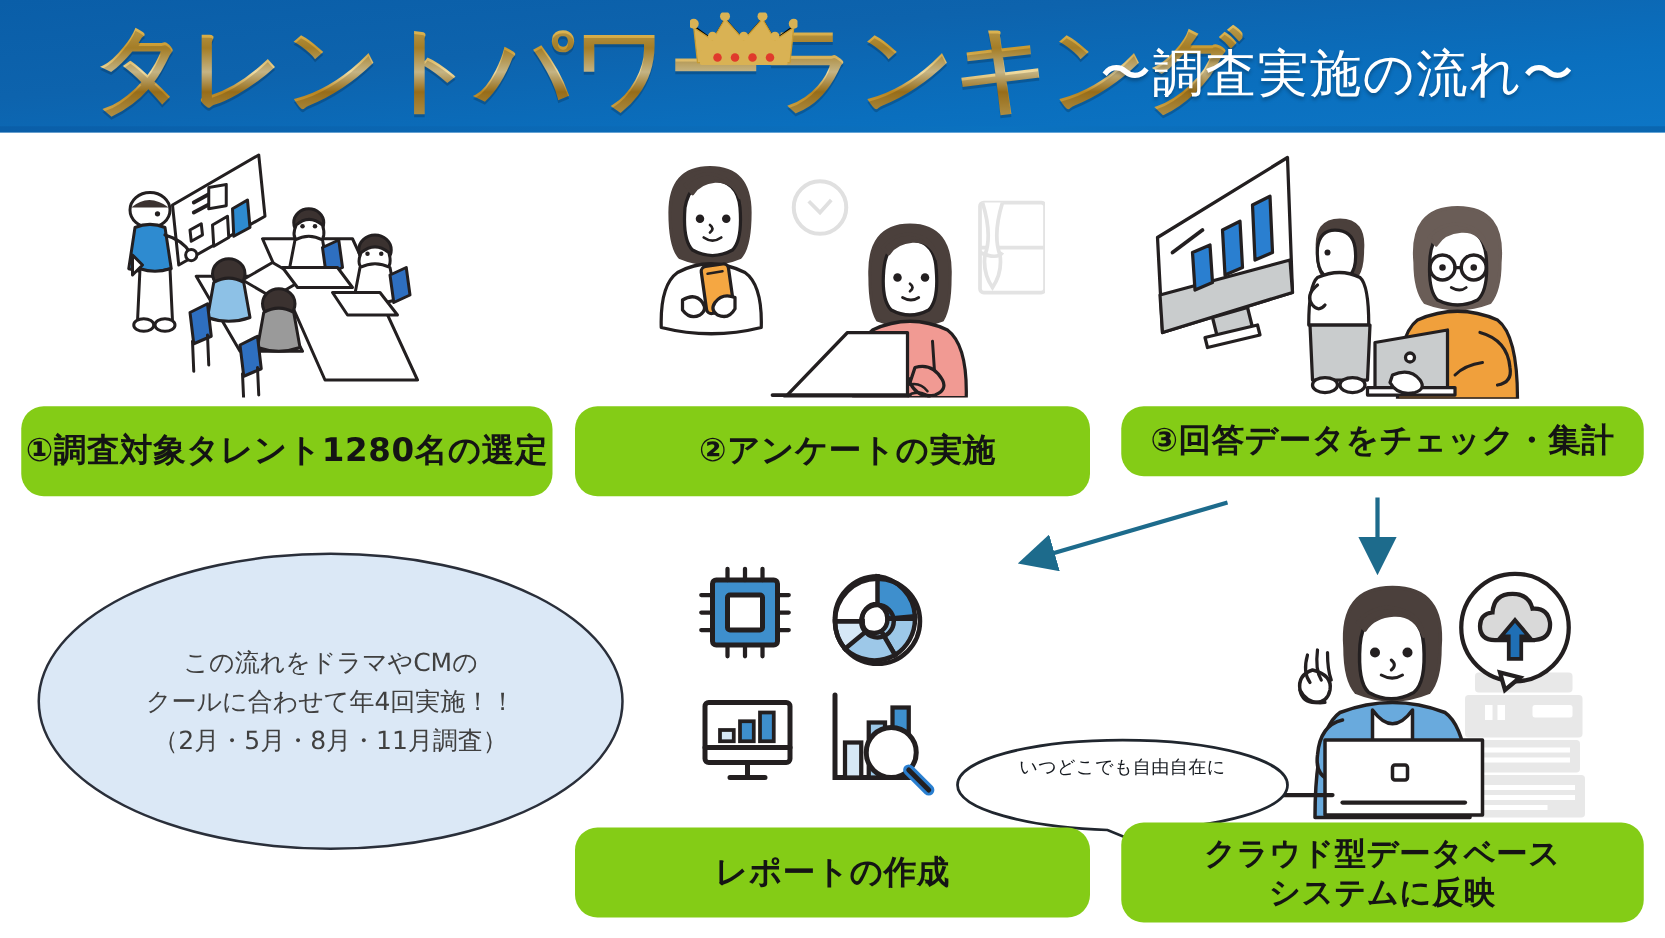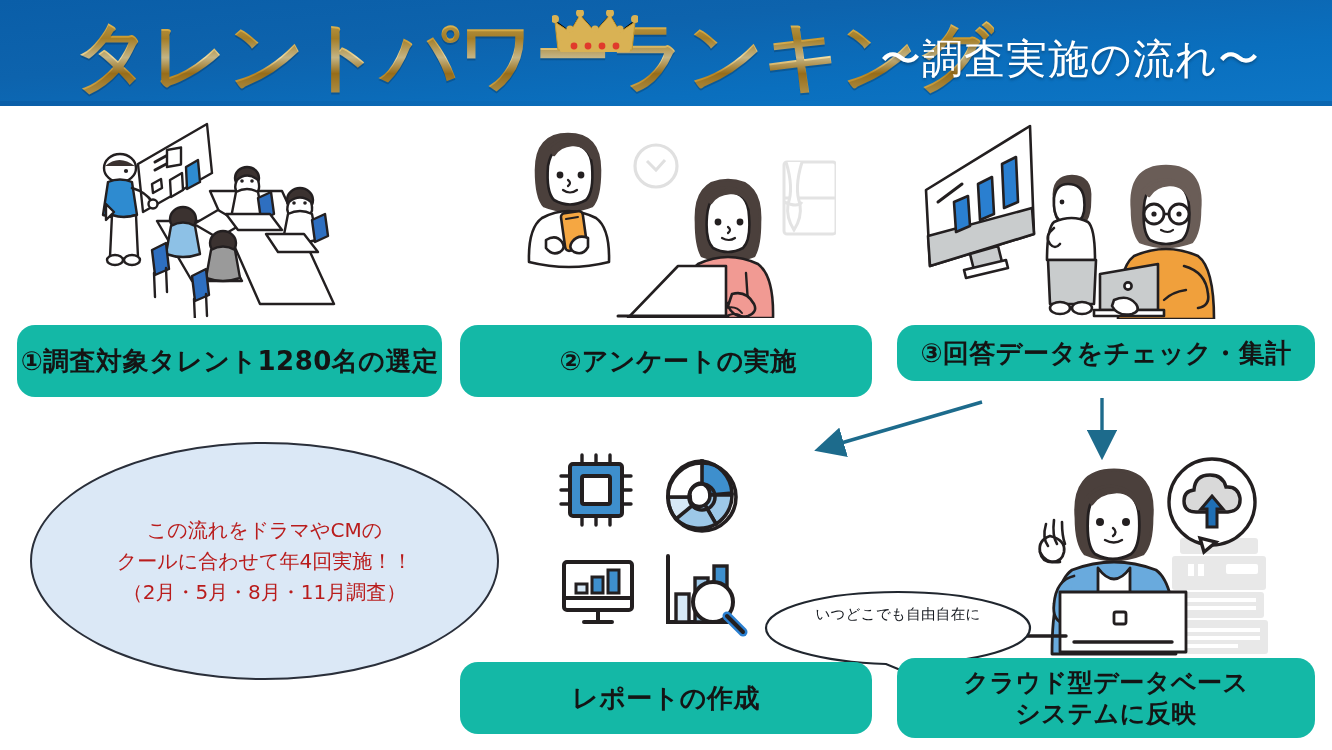--- a/index.html
+++ b/index.html
@@ -39,21 +39,21 @@
   .sub-title{
     position:absolute;left:880px;top:32px;
     color:#ffffff;font-size:41px;font-weight:400;letter-spacing:1px;
     font-family:"DejaVu Sans","Liberation Sans",sans-serif;
     text-shadow:0 2px 3px rgba(0,0,0,.28);
     white-space:nowrap;
   }
 
   
   .chip{
-    position:absolute;border-radius:18px;background:#14b8a6;
+    position:absolute;border-radius:18px;background:#84cc16;
     display:flex;align-items:center;justify-content:center;
     text-align:center;color:#141414;
     font-family:"DejaVu Sans","Liberation Sans",sans-serif;
     font-weight:700;line-height:1.25;
     box-sizing:border-box;
   }
   #chip1{left:17px;  top:325px;width:425px;height:72px;font-size:26px;letter-spacing:.5px;}
   #chip2{left:460px; top:325px;width:412px;height:72px;font-size:26px;letter-spacing:.5px;padding-left:24px;}
   #chip3{left:897px; top:325px;width:418px;height:56px;font-size:26px;letter-spacing:.5px;}
   #chip4{left:460px; top:662px;width:412px;height:72px;font-size:26px;letter-spacing:.5px;}
@@ -61,21 +61,21 @@
   #chip5 .two-line{display:block;}
 
   
   #ellipse{
     position:absolute;left:30px;top:442px;width:465px;height:234px;
     border:2.5px solid #2a2f3a;border-radius:50%;
     background:#dbe8f6;
     display:flex;align-items:center;justify-content:center;
   }
   #ellipse .note{
-    text-align:center;color:#b91c1c;font-size:20px;line-height:1.55;
+    text-align:center;color:#404040;font-size:20px;line-height:1.55;
     font-family:"DejaVu Sans","Liberation Sans",sans-serif;
     white-space:nowrap;
   }
   #ellipse .bold{font-weight:400;}
 
   
   #bubble{
     position:absolute;left:762px;top:590px;width:272px;height:76px;
   }
   #bubble .txt{

